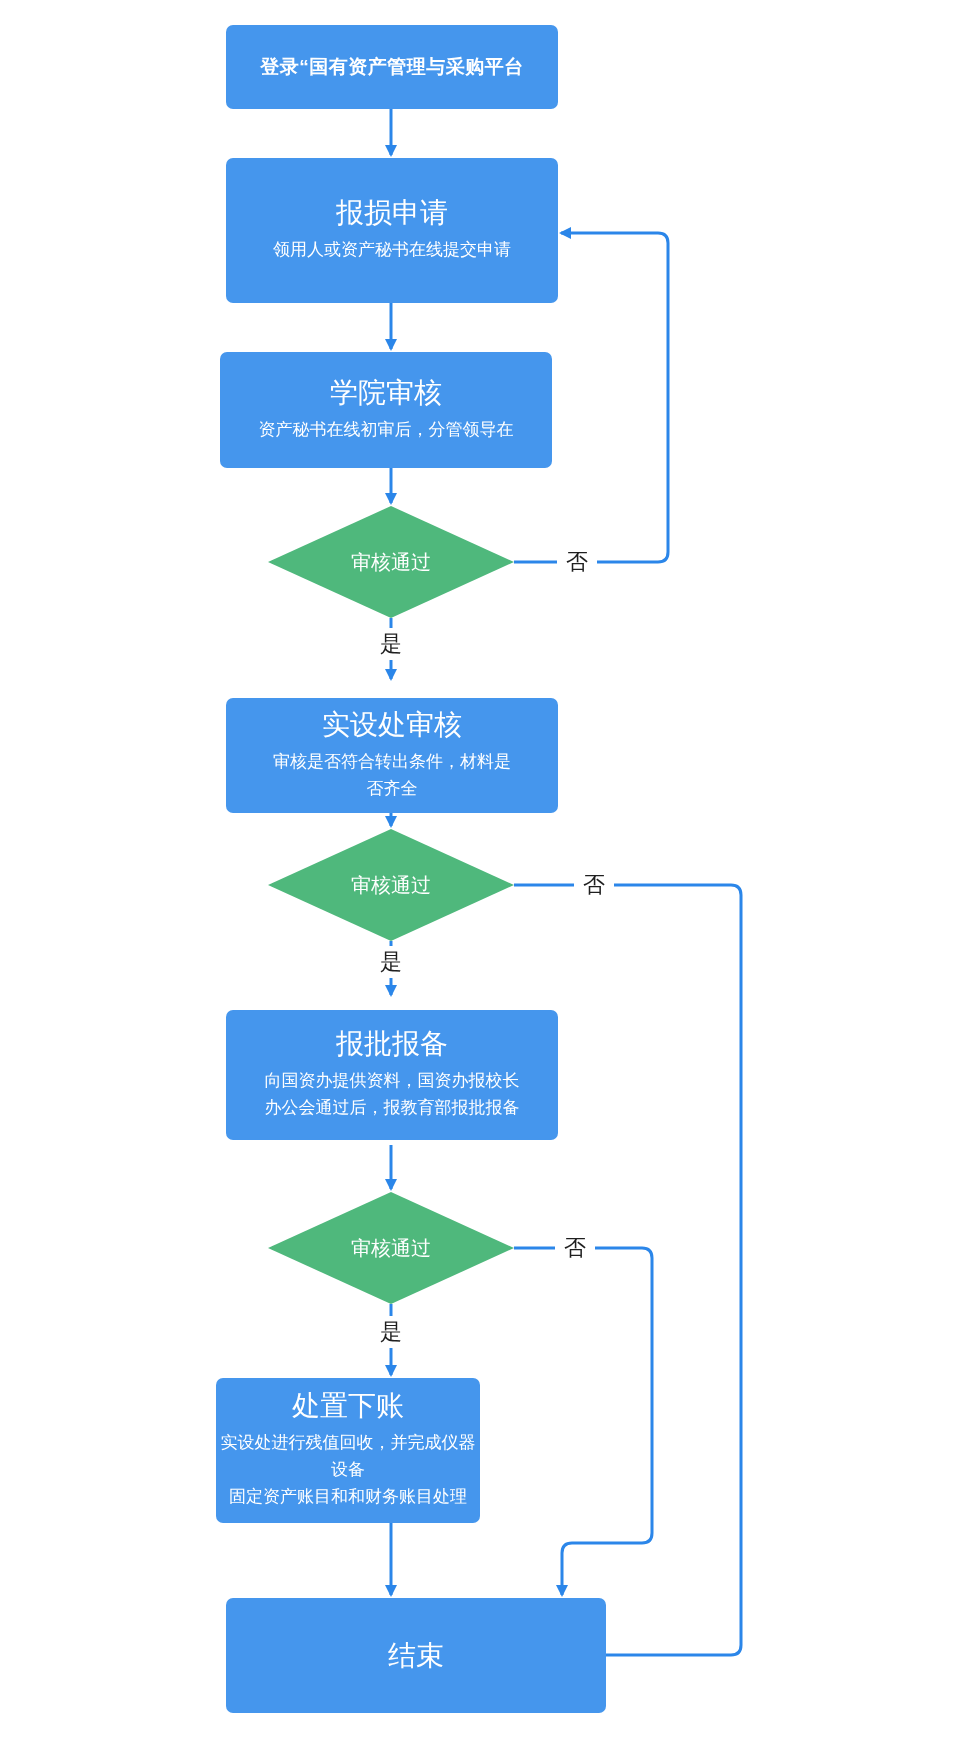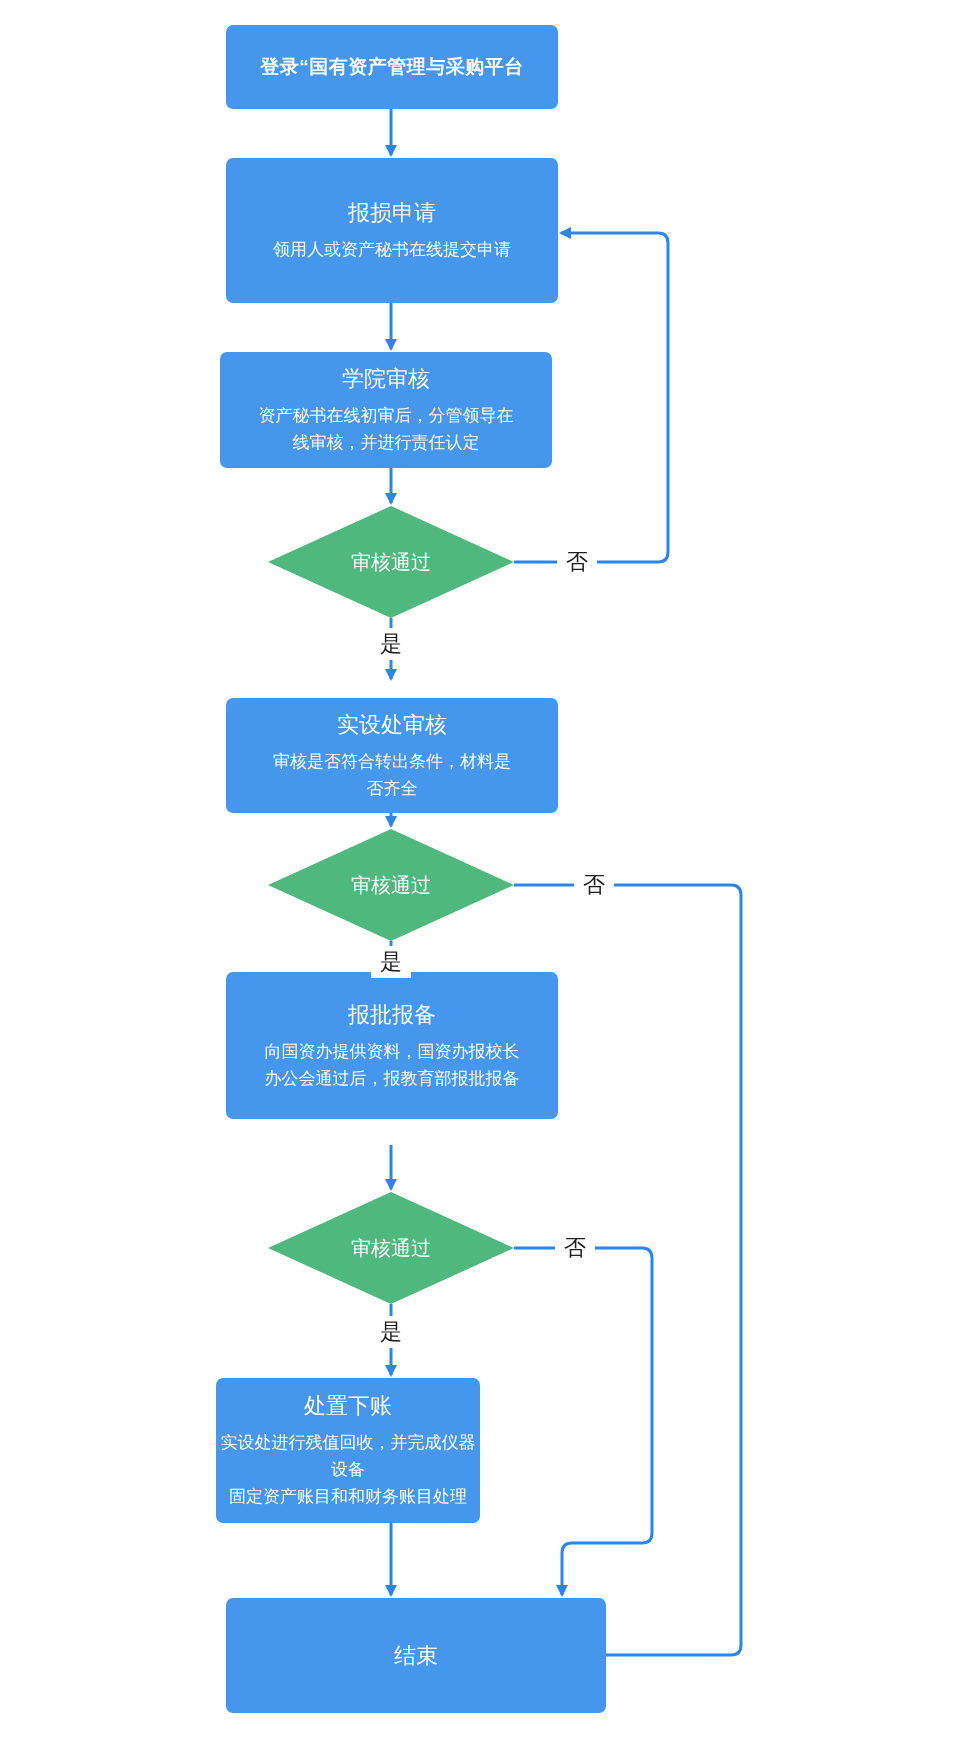--- a/index.html
+++ b/index.html
@@ -41,21 +41,21 @@
     border-radius:7px;
     display:flex;
     flex-direction:column;
     align-items:center;
     justify-content:center;
     gap:8px;
     text-align:center;
     color:var(--node-text);
   }
   .node-title{
-    font-size:22px;
+    font-size:28px;
     line-height:30px;
     color:var(--node-text);
   }
   .login-title{
     font-size:19px;
     line-height:26px;
     font-weight:bold;
     letter-spacing:0.5px;
   }
   .node-desc{
@@ -121,33 +121,32 @@
     <div class="node-title">报损申请</div>
     <div class="node-desc">
       <div>领用人或资产秘书在线提交申请</div>
     </div>
   </div>
 
   <div class="node" style="left:220px;top:352px;width:332px;height:116px">
     <div class="node-title">学院审核</div>
     <div class="node-desc">
       <div>资产秘书在线初审后，分管领导在</div>
-      <div>线审核，并进行责任认定</div>
     </div>
   </div>
 
   <div class="node" style="left:226px;top:698px;width:332px;height:115px">
     <div class="node-title">实设处审核</div>
     <div class="node-desc">
       <div>审核是否符合转出条件，材料是</div>
       <div>否齐全</div>
     </div>
   </div>
 
-  <div class="node" style="left:226px;top:972px;width:332px;height:147px">
+  <div class="node" style="left:226px;top:1010px;width:332px;height:130px">
     <div class="node-title">报批报备</div>
     <div class="node-desc">
       <div>向国资办提供资料，国资办报校长</div>
       <div>办公会通过后，报教育部报批报备</div>
     </div>
   </div>
 
   <div class="node" style="left:216px;top:1378px;width:264px;height:145px">
     <div class="node-title">处置下账</div>
     <div class="node-desc">

